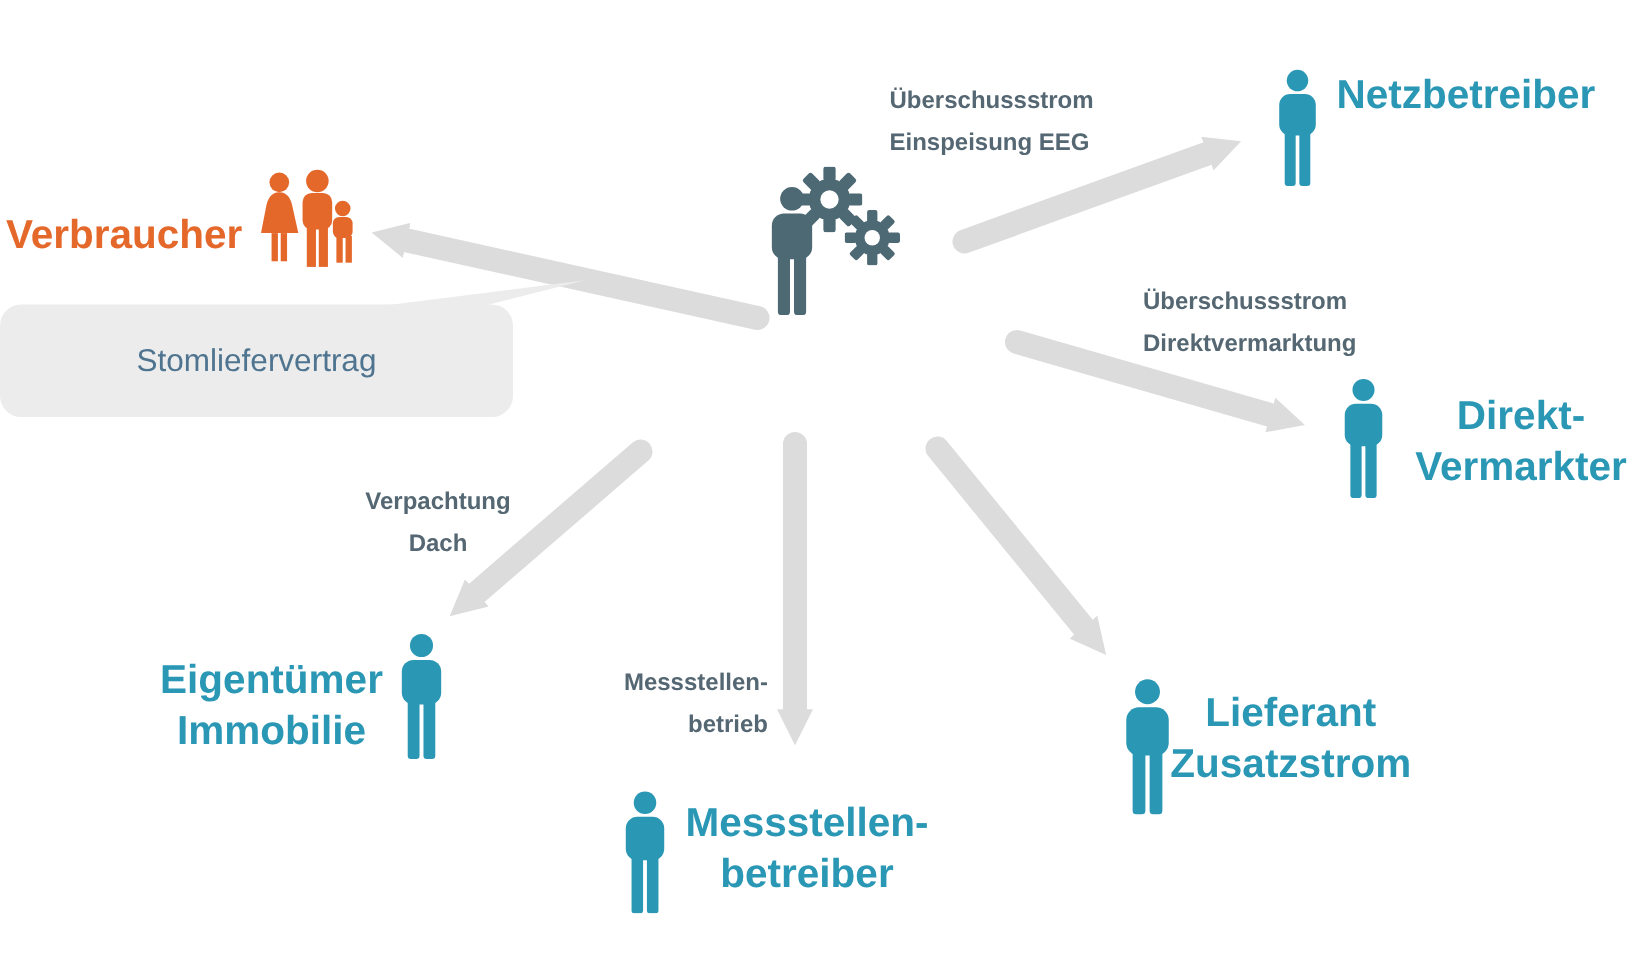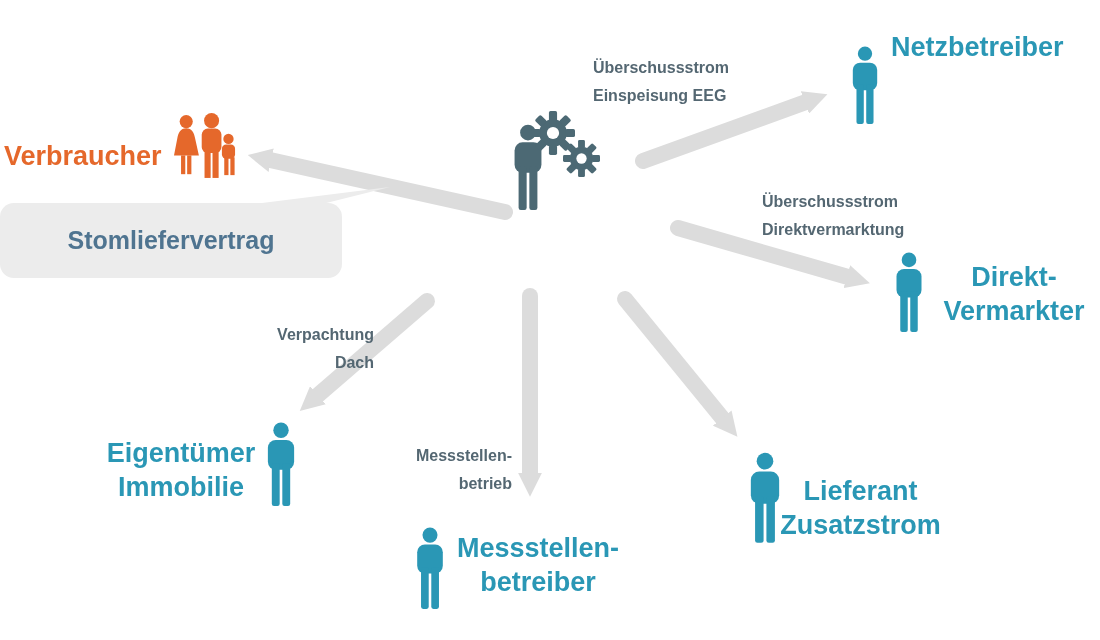--- a/index.html
+++ b/index.html
@@ -23,21 +23,21 @@
   .orange-lbl{color:var(--orange);font-size:27px;}
   .tc{text-align:center}.tr{text-align:right}
   .icon{position:absolute;z-index:3;}
   #arrows{position:absolute;left:0;top:0;z-index:1;}
   .bubble{
     position:absolute;left:0;top:203px;width:342px;height:75px;
     background:var(--bubble);border-radius:14px;z-index:2;
     display:flex;align-items:center;justify-content:center;
   }
   .bubble-text{
-    font-weight:bold;font-size:25px;color:var(--bubble-text);
+    font-weight:normal;font-size:21px;color:var(--bubble-text);
     white-space:pre-line;
   }
   .bubble-tail{
     position:absolute;left:238px;top:184px;width:152px;height:24px;
     background:var(--bubble);z-index:2;
     clip-path:polygon(0% 92%,100% 12%,45% 100%);
   }
 </style>
 </head>
 <body>
@@ -117,45 +117,45 @@
   </svg>
   <svg class="icon" style="left:563px;top:140px;width:37px;height:37px">
     <use href="#gear"></use>
   </svg>
 
   <div class="lbl edge-lbl" style="left:593px;top:54px;width:205px;">Überschussstrom
 Einspeisung EEG</div>
   <svg class="icon" style="left:849px;top:46px;width:32px;height:78px">
     <use href="#person" fill="#2A97B5"></use>
   </svg>
-  <div class="lbl node-lbl" style="left:891px;top:30px;text-align:right;">Netzbetreiber</div>
+  <div class="lbl node-lbl" style="left:891px;top:46px;text-align:right;">Netzbetreiber</div>
 
   <div class="lbl edge-lbl" style="left:762px;top:188px;width:215px;">Überschussstrom
 Direktvermarktung</div>
   <svg class="icon" style="left:893px;top:252px;width:32px;height:80px">
     <use href="#person" fill="#2A97B5"></use>
   </svg>
   <div class="lbl node-lbl tc" style="left:926px;top:260px;width:176px;">Direkt-
 Vermarkter</div>
 
   <svg class="icon" style="left:748px;top:451px;width:34px;height:93px">
     <use href="#person" fill="#2A97B5"></use>
   </svg>
-  <div class="lbl node-lbl tc" style="left:758px;top:458px;width:205px;margin-top:16px;">Lieferant
+  <div class="lbl node-lbl tc" style="left:758px;top:458px;width:205px;">Lieferant
 Zusatzstrom</div>
 
   <div class="lbl edge-lbl tr" style="left:356px;top:442px;width:156px;">Messstellen-
 betrieb</div>
   <svg class="icon" style="left:413px;top:527px;width:34px;height:82px">
     <use href="#person" fill="#2A97B5"></use>
   </svg>
   <div class="lbl node-lbl tc" style="left:440px;top:531px;width:196px;">Messstellen-
 betreiber</div>
 
-  <div class="lbl edge-lbl tc" style="left:210px;top:321px;width:164px;text-align:right;">Verpachtung
+  <div class="lbl edge-lbl tc" style="left:210px;top:321px;width:164px;">Verpachtung
 Dach</div>
   <svg class="icon" style="left:264px;top:422px;width:34px;height:84px">
     <use href="#person" fill="#2A97B5"></use>
   </svg>
   <div class="lbl node-lbl tc" style="left:92px;top:436px;width:178px;">Eigentümer
 Immobilie</div>
 
 </div>
 
 </body></html>

